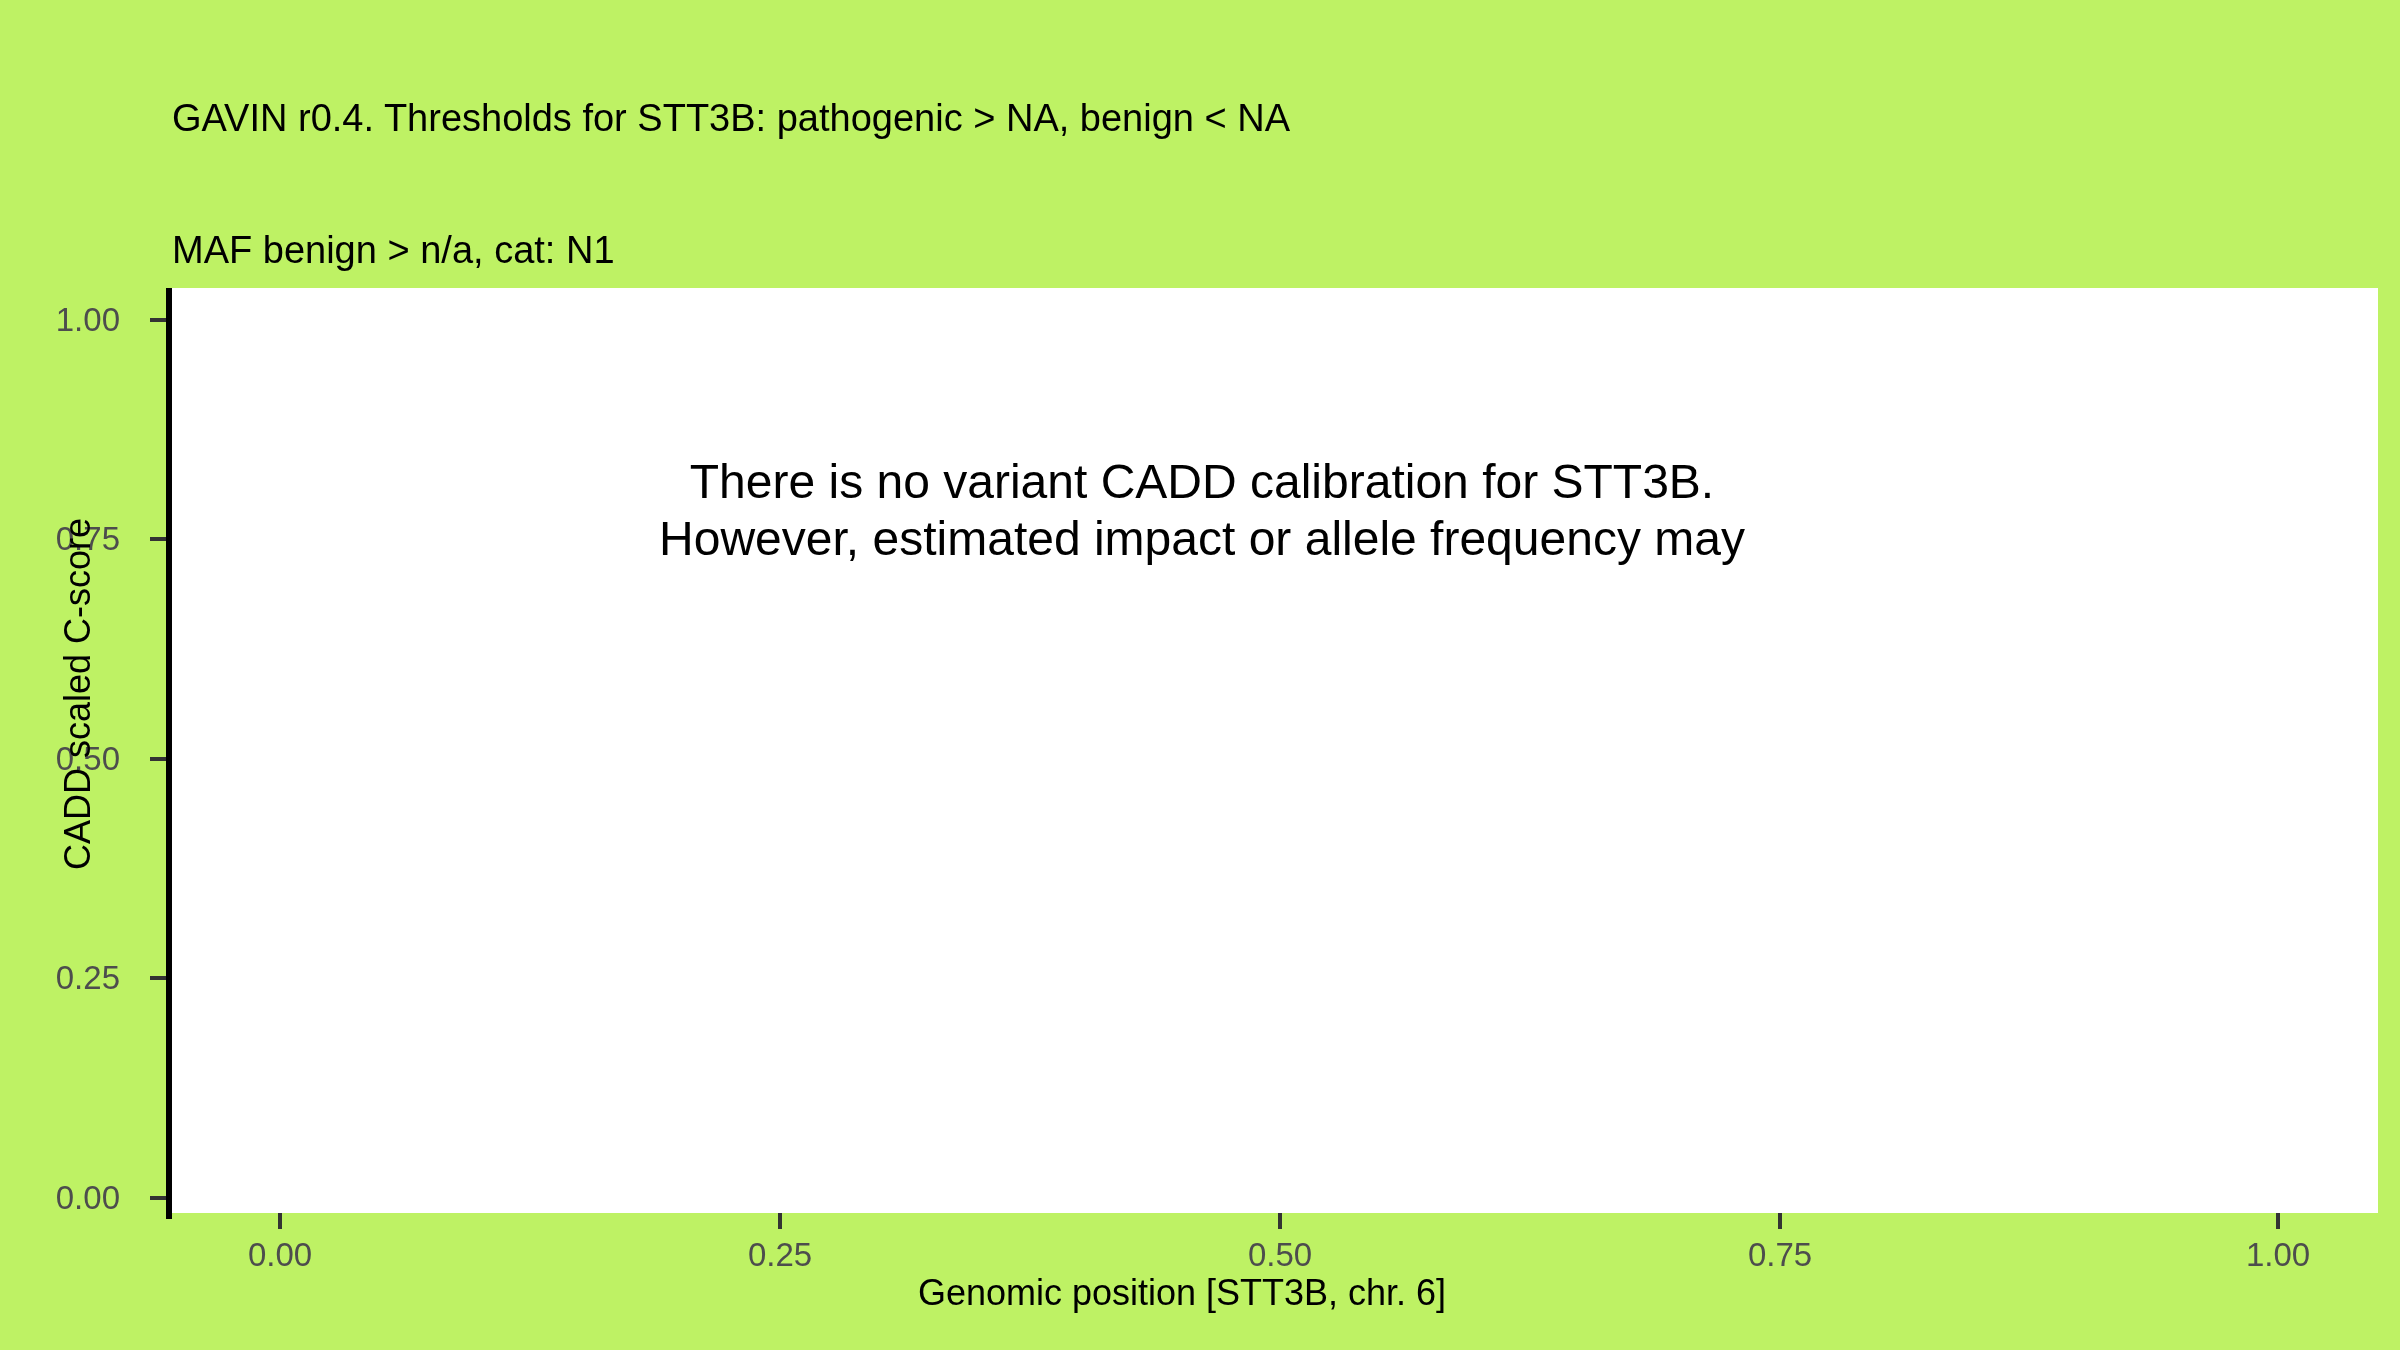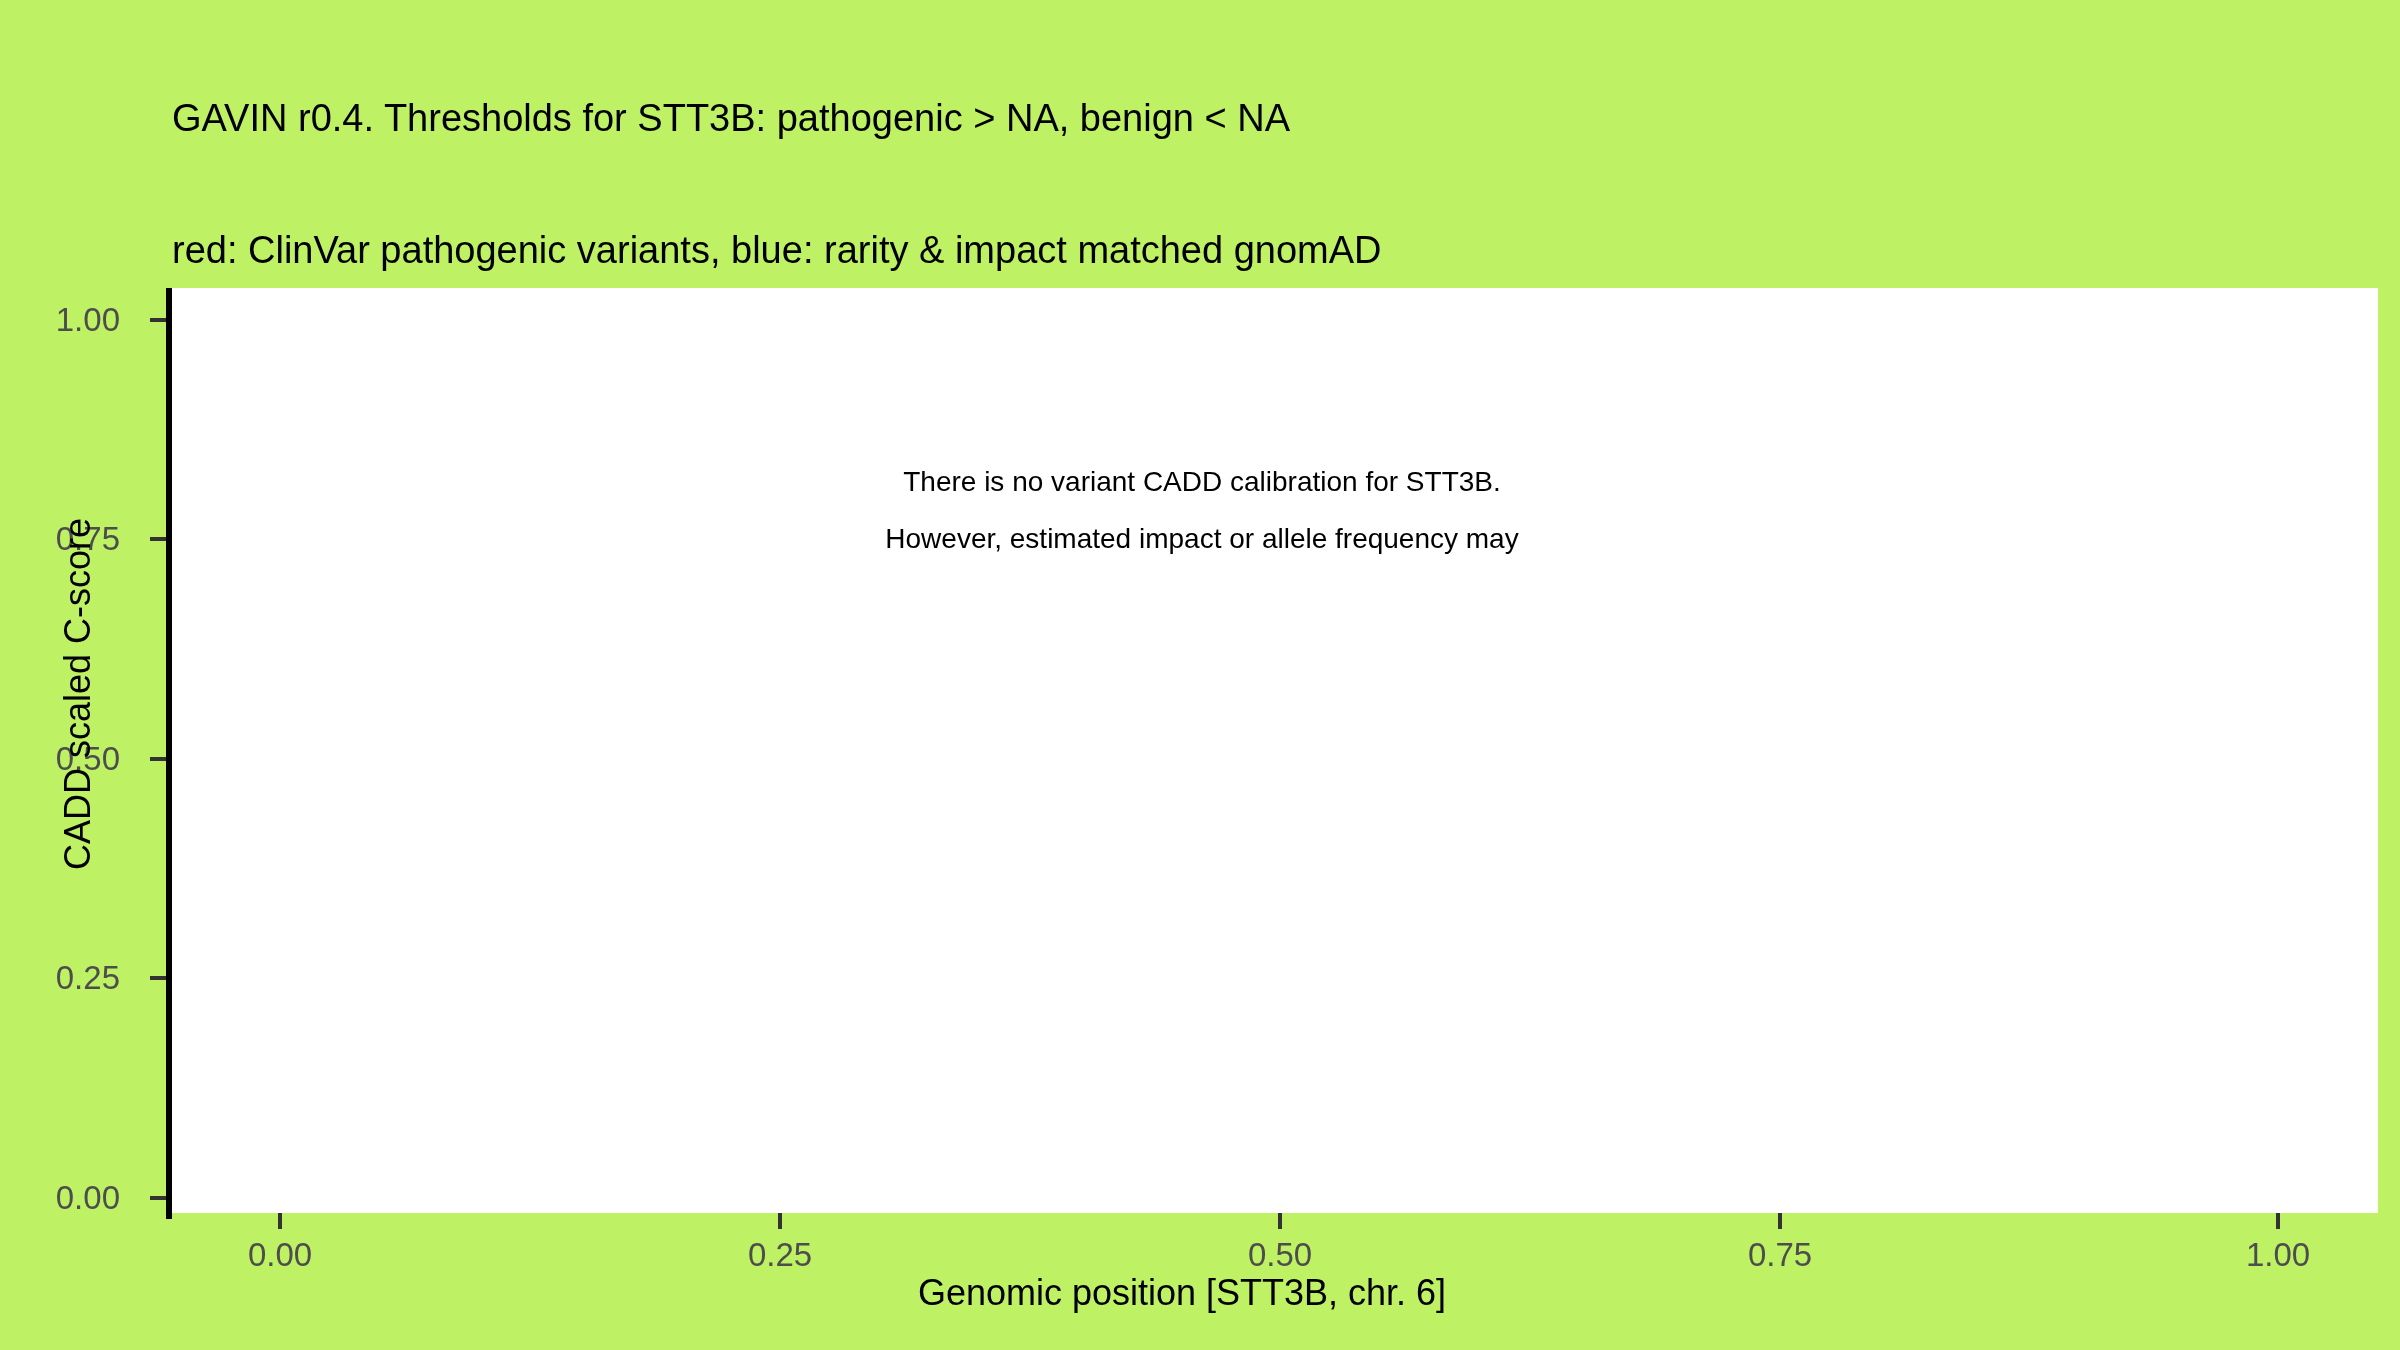--- a/index.html
+++ b/index.html
@@ -123,35 +123,36 @@
     color: #000000;
   }
 
   
   #panel-message {
     position: absolute;
     left: 430px;
     top: 165px;
     width: 1200px;
     text-align: center;
-    font-size: 28px;
+    font-size: 48px;
     line-height: 57px;
     color: #000000;
   }
   #panel-message .msg-line {
     display: block;
   }
 </style>
 </head>
 <body>
 
 <div id="plot-root">
 
   <div id="plot-title">
     <span class="title-line">GAVIN r0.4. Thresholds for STT3B: pathogenic &gt; NA, benign &lt; NA</span>
+    <span class="title-line">MAF benign &gt; n/a, cat: N1</span>
     <span class="title-line">red: ClinVar pathogenic variants, blue: rarity &amp; impact matched gnomAD</span>
     <span class="title-line">variants, green: RefSeq exons, grey: genome-wide fallback threshold</span>
   </div>
 
   <div id="axis-line-y"></div>
   <div id="axis-line-x"></div>
 
   <div class="tick-y" style="left:150px; top:318px;"></div>
   <div class="tick-label-y" style="left:0px; top:303px;">1.00</div>
 

